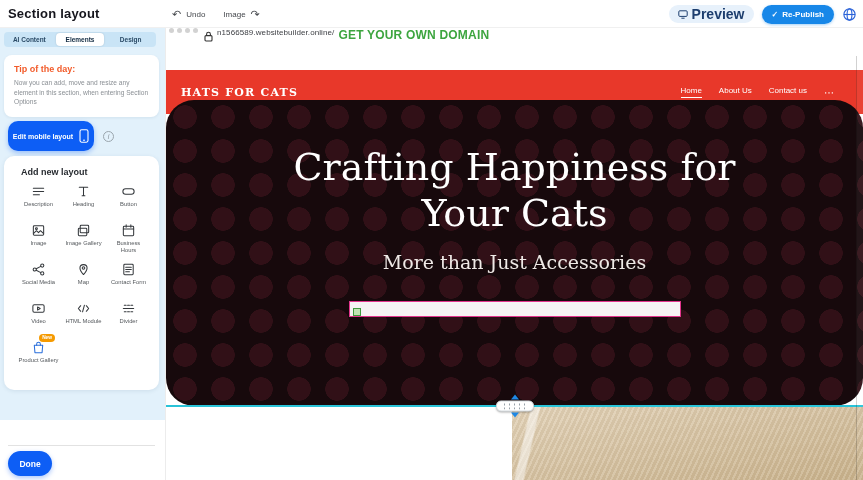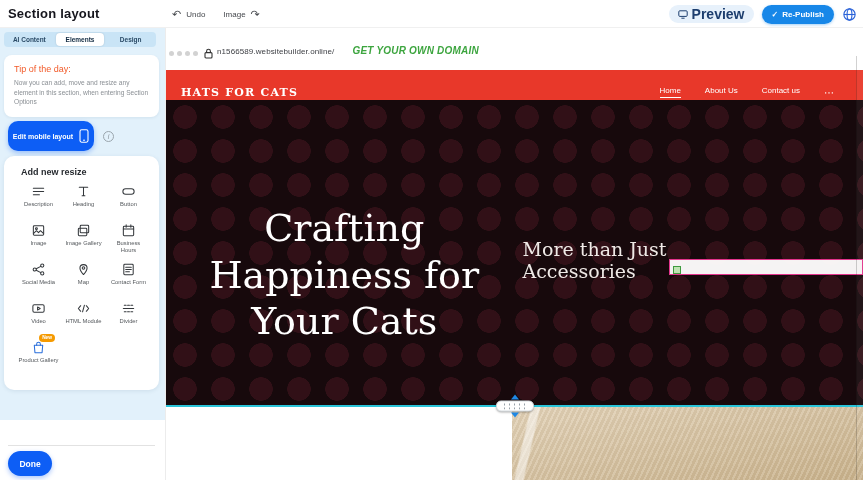--- a/index.html
+++ b/index.html
@@ -20,64 +20,64 @@
   .globe { width:15px; height:15px; cursor:pointer; }
 
   
   .sidebar { position:absolute; left:0; top:28px; width:166px; height:452px; border-right:1px solid #ececec;
              background:linear-gradient(#e2f1fb 0, #e2f1fb 392px, #ffffff 392px); z-index:10; }
   .tabs { position:absolute; left:4px; top:4px; width:152px; height:15px; background:#c9e4f6; border-radius:4px; display:flex; }
   .tab { flex:1; display:flex; align-items:center; justify-content:center; font-size:6.5px; font-weight:600; color:#2a4a66; border-radius:4px; margin:1px; cursor:pointer; }
   .tab.active { background:#fff; color:#122b42; box-shadow:0 0 2px rgba(0,0,0,.15); }
 
   .tip-card { position:absolute; left:4px; right:6px; top:27px; height:62px; background:#fff; border-radius:8px; padding:9px 10px; box-shadow:0 1px 3px rgba(16,60,90,.08); }
-  .tip-title { font-size:9px; font-weight:400; color:#f25b2a; margin-bottom:4px; }
+  .tip-title { font-size:9px; font-weight:700; color:#f25b2a; margin-bottom:4px; }
   .tip-body { font-size:6.6px; color:#8a8f94; line-height:1.45; }
 
   .mobile-row { position:absolute; left:8px; top:93px; display:flex; align-items:center; gap:9px; }
   .btn-mobile { width:86px; height:30px; border-radius:10px; background:#0d5ef5; color:#fff; font-size:7px; font-weight:600; border:none; display:flex; align-items:center; justify-content:center; gap:6px; cursor:pointer; box-shadow:0 2px 5px rgba(13,94,245,.35); }
   .info-dot { width:11px; height:11px; border-radius:50%; border:1px solid #9aa5ad; color:#8a949c; font-size:7px; display:flex; align-items:center; justify-content:center; cursor:pointer; font-style:italic; }
 
   .add-panel { position:absolute; left:4px; right:6px; top:128px; height:234px; background:#fff; border-radius:10px; box-shadow:0 1px 4px rgba(16,60,90,.10); }
   .add-title { margin:11px 0 2px 17px; font-size:9px; font-weight:700; color:#272b30; }
   .el-grid { display:grid; grid-template-columns:repeat(3,1fr); grid-auto-rows:39px; padding:3px 8px 6px 12px; }
   .el-item { display:flex; flex-direction:column; align-items:center; gap:2px; cursor:pointer; }
   .el-icon { position:relative; height:17px; display:flex; align-items:flex-end; }
   .el-icon svg { width:15px; height:15px; stroke:#33373b; stroke-width:1.1; fill:none; stroke-linecap:round; stroke-linejoin:round; }
   .el-icon.colored svg { stroke:#2a6fdb; }
   .el-label { font-size:5.8px; color:#54585c; text-align:center; line-height:1.25; max-width:40px; }
   .badge { position:absolute; top:-4px; right:-9px; background:#f59a00; color:#fff; font-size:4.8px; font-weight:700; padding:1px 3px; border-radius:5px; line-height:1.3; }
 
   .side-divider { position:absolute; left:8px; right:10px; top:417px; border-top:1px solid #e2e2e2; }
   .btn-done { position:absolute; left:8px; top:423px; width:44px; height:25px; border-radius:13px; background:#0d5ef5; color:#fff; font-size:8.5px; font-weight:600; border:none; cursor:pointer; box-shadow:0 2px 5px rgba(13,94,245,.35); }
 
   
-  .browser-bar { position:absolute; left:166px; top:28px; width:697px; height:28px; background:#fff; display:flex; align-items:flex-end; z-index:5; }
+  .browser-bar { position:absolute; left:166px; top:28px; width:697px; height:28px; background:#fff; display:flex; align-items:flex-start; z-index:5; }
   .b-dots { display:flex; gap:3px; margin-left:3px; }
   .b-dots span { width:5px; height:5px; border-radius:50%; background:#d2d2d2; }
   .lock { margin-left:6px; width:9px; height:11px; }
   .lock svg { width:9px; height:11px; stroke:#333; fill:none; stroke-width:1.1; }
   .url { margin-left:4px; font-size:8px; color:#3f4146; letter-spacing:.1px; }
-  .domain-cta { margin-left:18px; font-size:10px; font-weight:700; color:#3da53f; letter-spacing:.2px; cursor:pointer;font-style:italic; }
+  .domain-cta { margin-left:4px; font-size:12px; font-weight:700; color:#3da53f; letter-spacing:.2px; cursor:pointer; }
 
   
   .preview { position:absolute; left:166px; top:56px; width:697px; height:424px; background:#fff; z-index:4; }
 
   .site-header { position:absolute; left:0; top:14px; width:100%; height:44px; background:#e8382a; display:flex; align-items:center; padding:0 28px 0 15px; }
   .site-logo { font-family:"DejaVu Serif", serif; font-size:11px; font-weight:700; color:#fff; letter-spacing:1.2px; text-transform:uppercase; cursor:pointer; }
-  .site-nav { margin-left:auto; display:flex; align-items:flex-end; gap:24px; color:#fff; font-size:8px; }
+  .site-nav { margin-left:auto; display:flex; align-items:flex-end; gap:17px; color:#fff; font-size:8px; }
   .nav-link { cursor:pointer; padding-bottom:2px; border-bottom:1.5px solid transparent; }
   .nav-link.active { border-bottom-color:#fff; }
   .nav-more { cursor:pointer; font-size:10px; letter-spacing:1px; }
 
   .hero { position:absolute; left:0; top:44px; width:100%; height:306px;
           background-color:#17090c;
           background-image:radial-gradient(circle 12px at center, #311017 96%, transparent 100%);
           background-size:38px 34px;
-          display:flex; flex-direction:row; align-items:center; }
+          display:flex; flex-direction:column; align-items:center;border-radius:28px; }
   .hero-title { margin-top:44px; max-width:500px; text-align:center; font-family:"DejaVu Serif", serif; font-size:38px; line-height:1.22; color:#ffffff; font-weight:400; cursor:pointer; }
   .hero-subtitle { margin-top:14px; font-family:"DejaVu Serif", serif; font-size:19px; color:#efe9e6; font-weight:400; cursor:pointer; }
   .hero-textbox { position:relative; margin-top:28px; width:332px; background:rgba(255,253,253,.96); border:1px solid #e2348c; padding:7px 9px; font-size:7.4px; line-height:1.8; color:#474747; text-align:center; cursor:pointer; }
   .green-handle { position:absolute; left:3px; top:6px; width:8px; height:8px; background:#bfe4b2; border:1.5px solid #3f9b3f; cursor:pointer; }
 
   .section-line { position:absolute; left:0; top:349px; width:100%; height:2px; background:#29c3d8; z-index:6; }
   .section-handle { position:absolute; left:50%; top:350px; transform:translate(-50%,-50%); display:flex; flex-direction:column; align-items:center; z-index:7; cursor:grab; }
   .arrow-up { width:0; height:0; border-left:4px solid transparent; border-right:4px solid transparent; border-bottom:5px solid #1e88e5; margin-bottom:1px; }
   .arrow-down { width:0; height:0; border-left:4px solid transparent; border-right:4px solid transparent; border-top:5px solid #1e88e5; margin-top:1px; }
   .handle-pill { width:38px; height:11px; background:#fff; border:1px solid #d4dade; border-radius:5px; box-shadow:0 1px 2px rgba(0,0,0,.3); display:flex; align-items:center; justify-content:center; }
@@ -143,21 +143,21 @@
         <span>Edit mobile layout</span>
         <svg width="10" height="14" viewBox="0 0 10 14">
             <rect x="1" y="0.8" width="8" height="12.4" rx="1.6" fill="none" stroke="#fff" stroke-width="1.1"></rect>
             <path d="M4 11.2h2" stroke="#fff" stroke-width="1" fill="none"></path>
           </svg>
       </button>
       <div class="info-dot">i</div>
     </div>
 
     <div class="add-panel">
-      <div class="add-title">Add new resize</div>
+      <div class="add-title">Add new layout</div>
       <div class="el-grid">
 
         <div class="el-item">
           <span class="el-icon">
               <svg viewBox="0 0 16 16">
                 <path d="M2.5 4.5h11M2.5 8h11M2.5 11.5h6.5"></path>
               </svg>
             </span>
           <span class="el-label">Description</span>
         </div>

